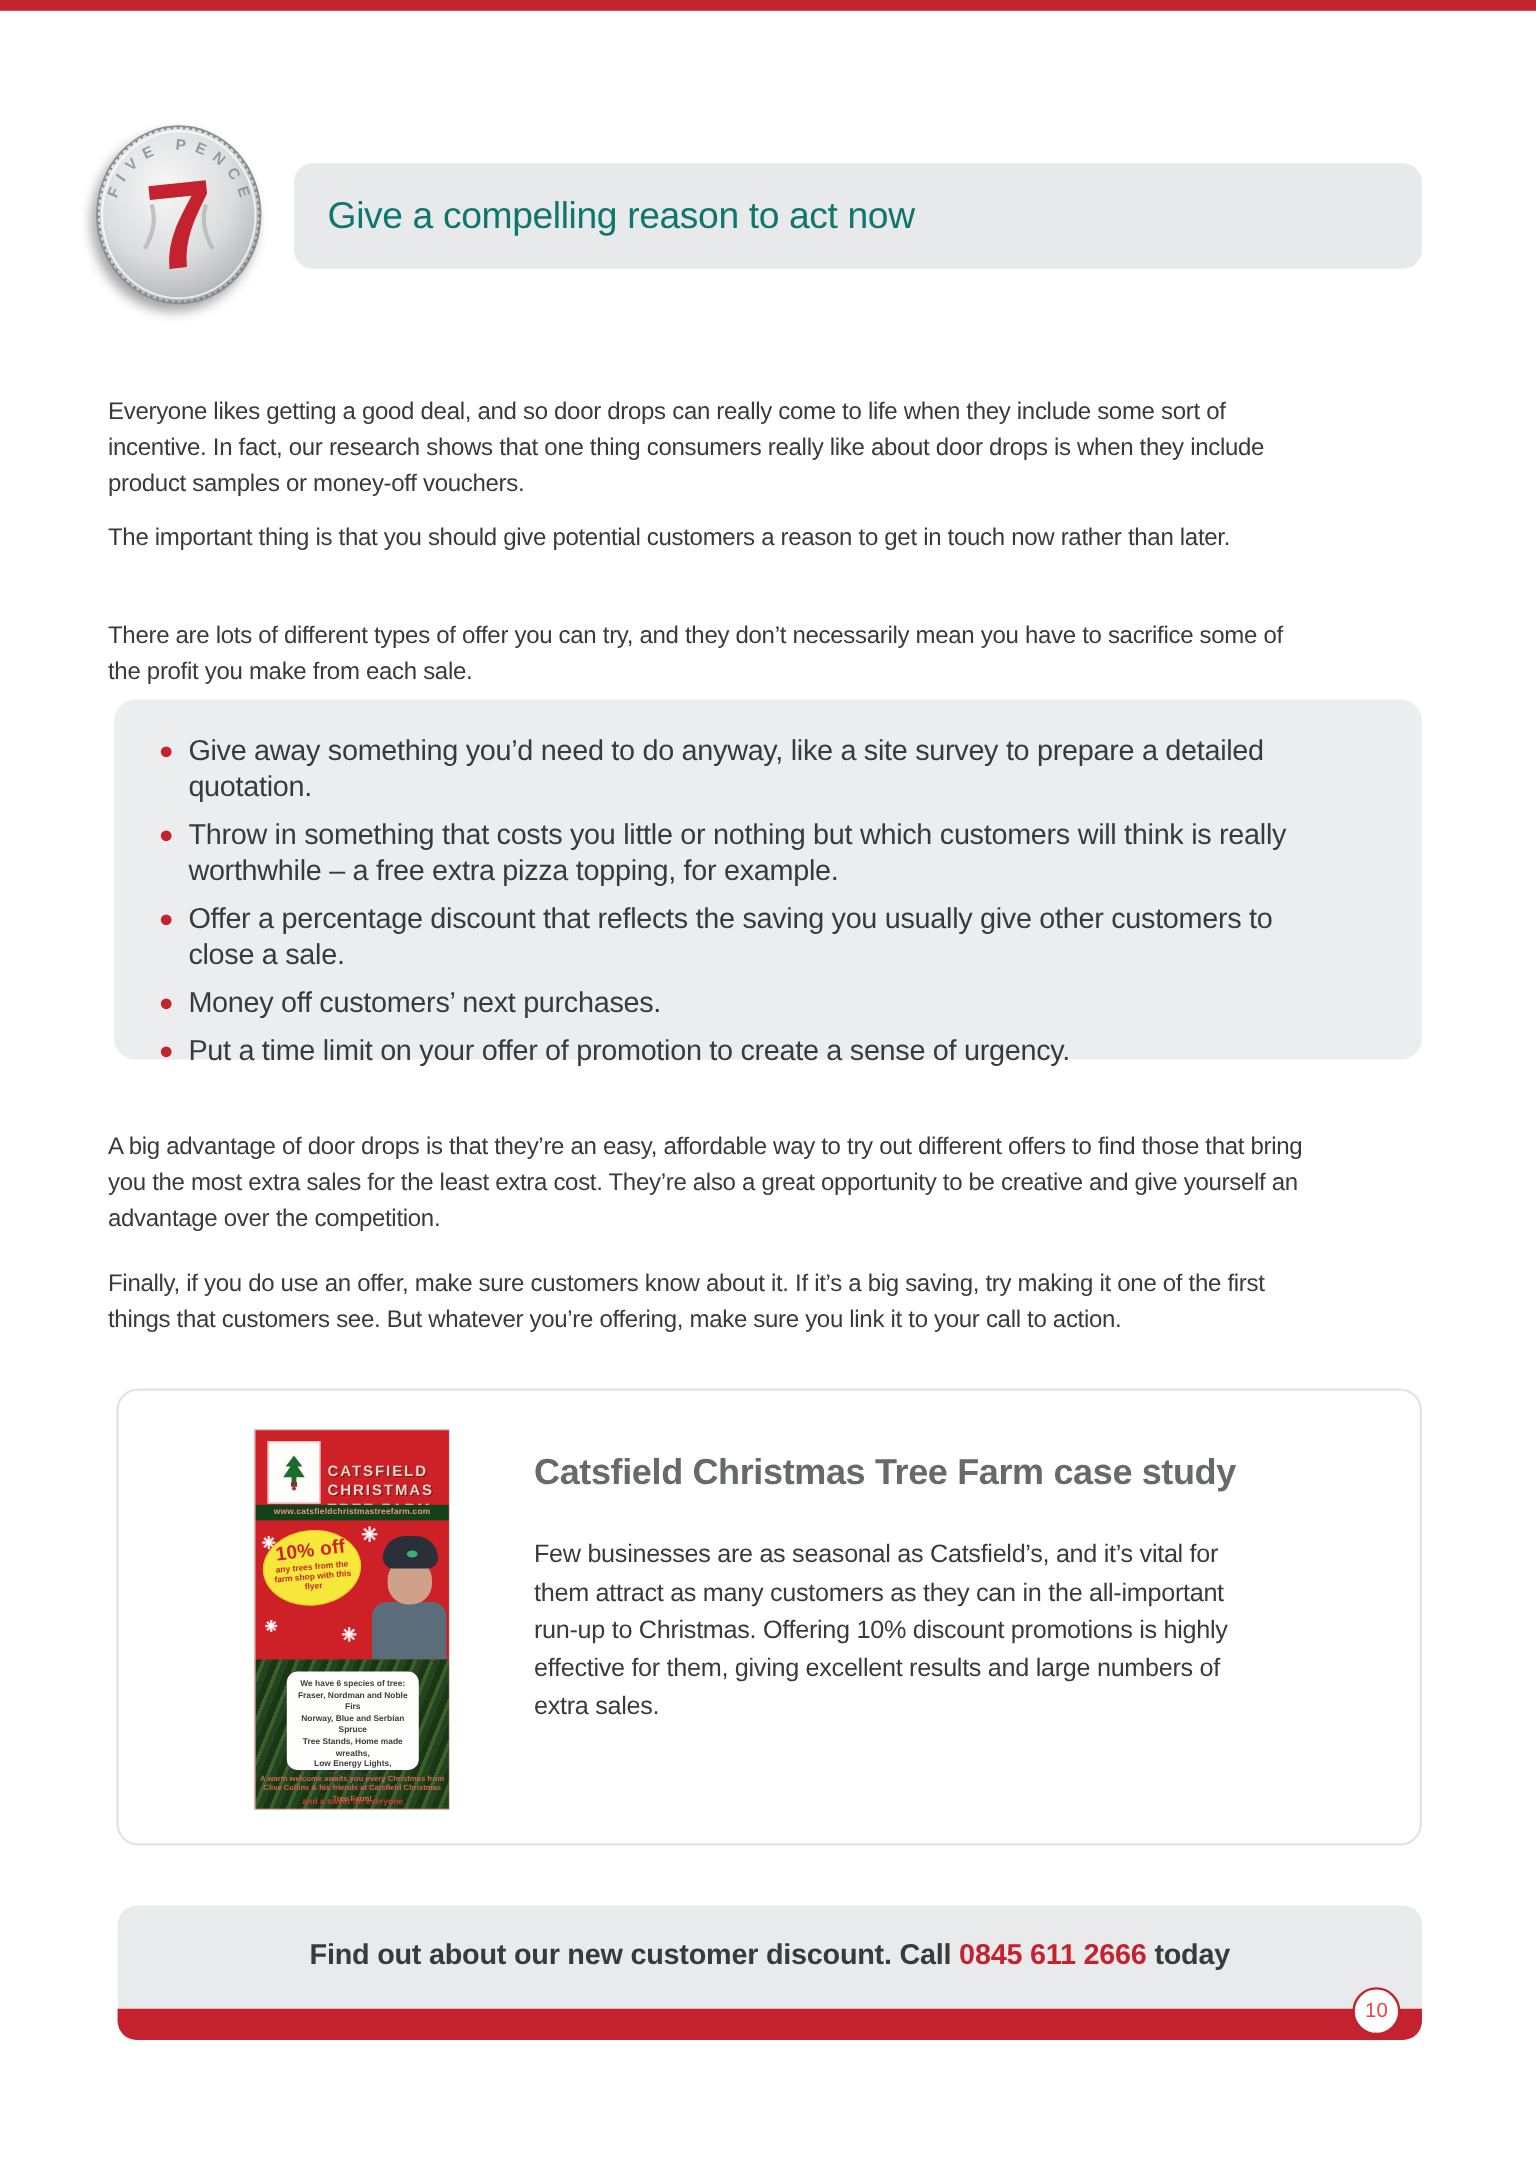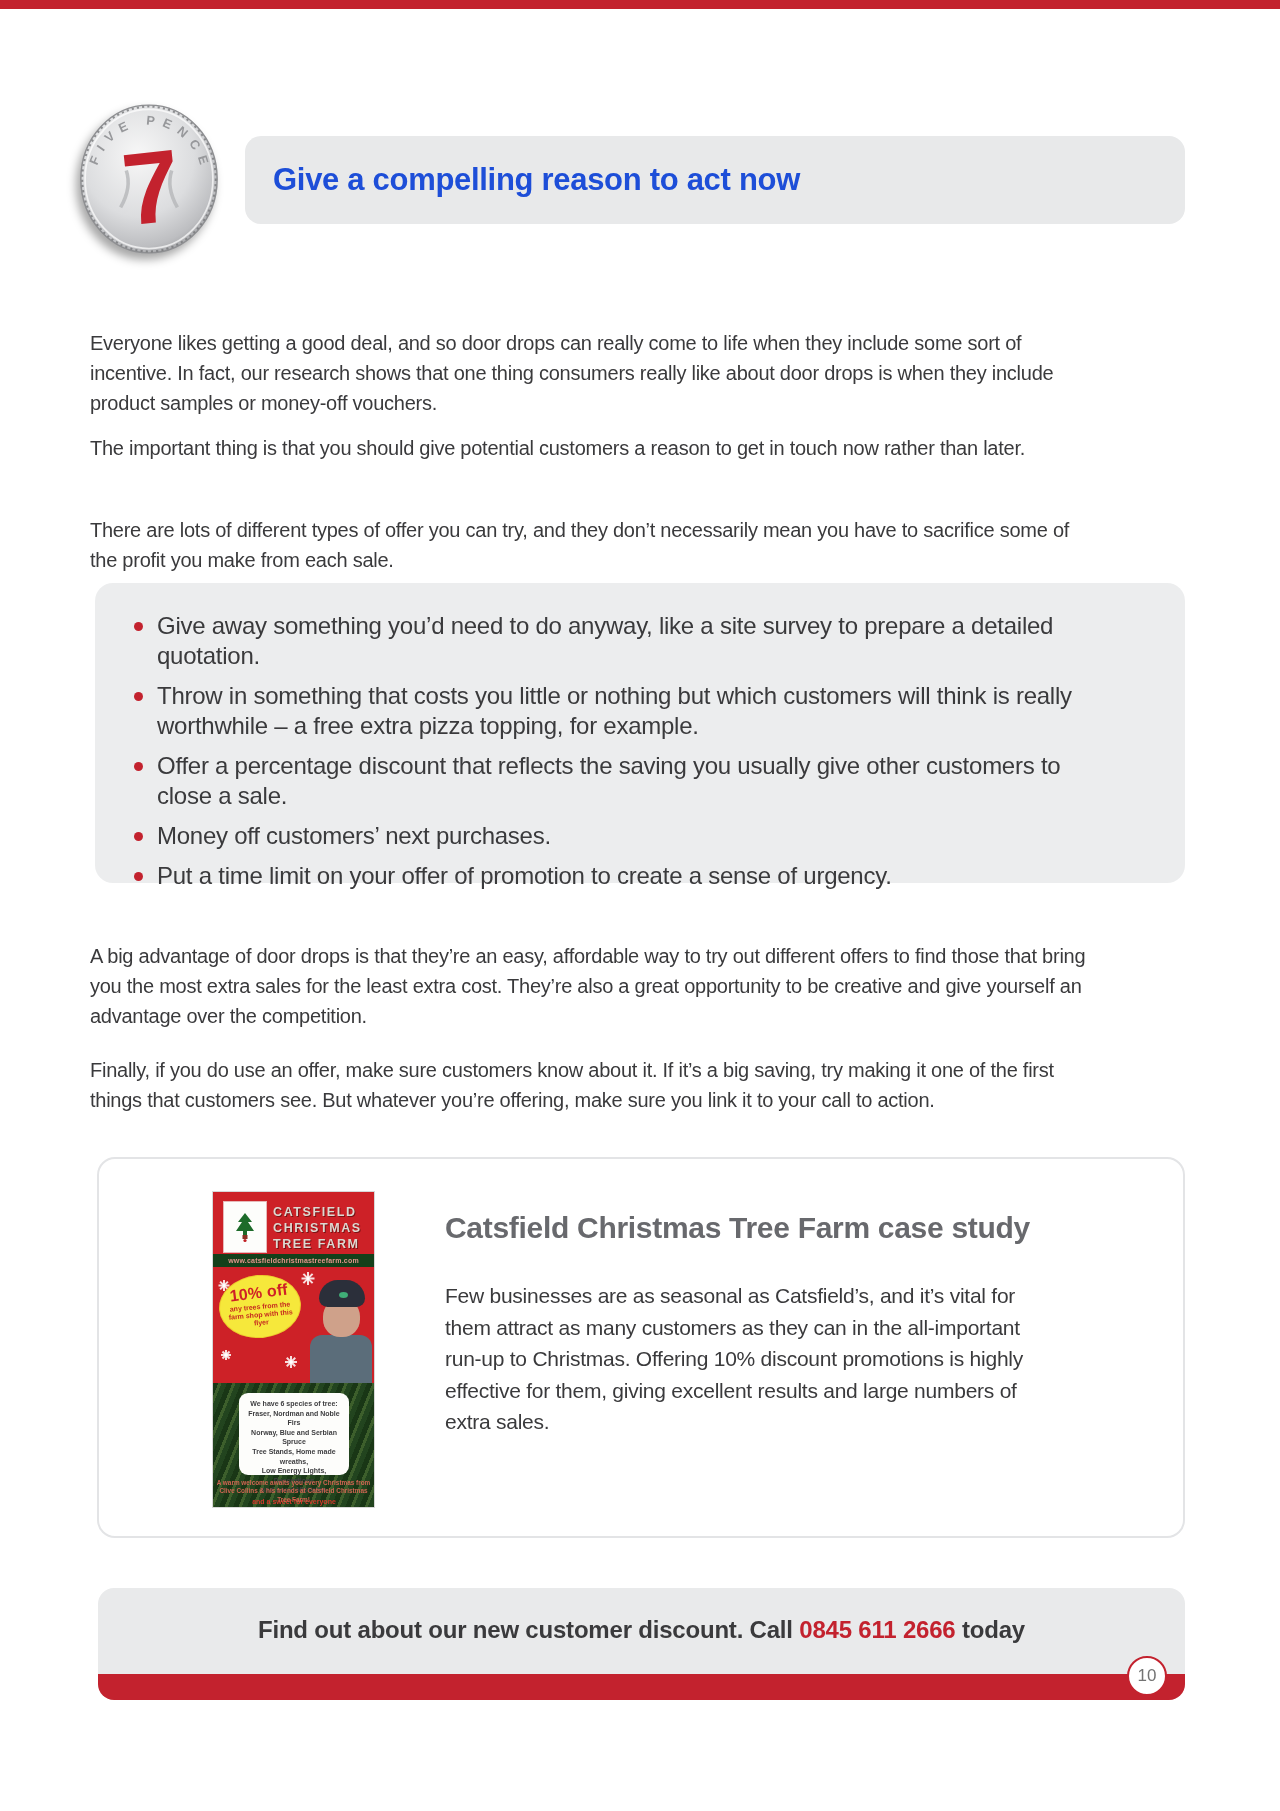--- a/index.html
+++ b/index.html
@@ -14,21 +14,21 @@
   .top-bar { position:absolute; left:0; top:0; width:100%; height:9px; background:var(--red); }
 
   
   .coin { position:absolute; left:78px; top:100px; width:142px; height:158px;
           filter:drop-shadow(-4px 6px 5px rgba(0,0,0,.35)); }
 
   
   .title-box { position:absolute; left:245px; top:136px; width:940px; height:88px;
     background:#e8e9ea; border-radius:16px; display:flex; align-items:center;
     padding-left:28px; box-sizing:border-box; }
-  .title-box h1 { margin:0; font-size:31px; font-weight:bold; color:#1d4ed8; letter-spacing:-0.3px; }
+  .title-box h1 { margin:0; font-size:31px; font-weight:normal; color:#0f766e; letter-spacing:-0.3px; }
 
   
   .para { position:absolute; left:90px; width:1005px; font-size:20px; line-height:30px;
           letter-spacing:-0.25px; color:#3a3a3c; }
   .p1 { top:308px; } .p2 { top:413px; } .p3 { top:495px; }
   .p4 { top:921px; } .p5 { top:1035px; }
 
   
   .offers-box { position:absolute; left:95px; top:583px; width:1090px; height:300px;
     background:#ecedee; border-radius:18px; box-sizing:border-box; padding:28px 40px 0 39px; }
@@ -46,21 +46,21 @@
   .case-body { position:absolute; left:346px; top:100px; width:600px;
     font-size:21px; line-height:31.5px; letter-spacing:-0.25px; color:#3a3a3c; }
 
   
   .flyer { position:absolute; left:113px; top:32px; width:163px; height:317px;
     border:1px solid #d8d8d8; box-sizing:border-box; overflow:hidden; background:#cd2127;
     font-family:"Liberation Sans","DejaVu Sans",sans-serif; }
   .flyer-top { position:absolute; left:0; top:0; width:100%; height:191px; background:#cd2127; }
   .flyer-logo { position:absolute; left:10px; top:9px; width:42px; height:50px;
     background:#fdfdfb; border:1px solid #e6b9b9; display:flex; align-items:center; justify-content:center; }
-  .flyer-brand { position:absolute; left:60px; top:12px; }
+  .flyer-brand { position:absolute; left:60px; top:26px; }
   .flyer-brand div { font-size:12.5px; font-weight:bold; letter-spacing:1.6px; line-height:16px;
     color:#ded8d1; text-shadow:1px 1px 0 rgba(90,15,15,.75); }
   .flyer-url { position:absolute; left:0; top:62px; width:100%; height:13px; background:#14401a;
     display:flex; align-items:center; justify-content:center; }
   .flyer-url span { font-size:7px; font-weight:bold; color:#e2968c; letter-spacing:.2px; }
   .offer-ellipse { position:absolute; left:6px; top:83px; width:82px; height:63px;
     background:#f6e83b; border-radius:50%; transform:rotate(-5deg);
     box-shadow:0 0 0 1px rgba(210,120,0,.25) inset; text-align:center; }
   .offer-badge { margin-top:9px; font-size:16px; font-weight:bold; color:#cf2127;
     letter-spacing:.2px; transform:rotate(-2deg); }
@@ -99,21 +99,21 @@
   .cta-box { position:absolute; left:98px; top:1588px; width:1087px; height:112px;
     background:var(--panel); border-radius:16px; }
   .cta-red { position:absolute; left:0; bottom:0; width:100%; height:26px;
     background:var(--red); border-radius:0 0 16px 16px; }
   .cta-text { position:absolute; left:0; top:28px; width:100%; text-align:center;
     font-size:24px; font-weight:bold; color:#3a3a3c; letter-spacing:-0.2px; }
   .cta-text .phone { color:var(--red); }
   .page-num { position:absolute; right:18px; bottom:4px; width:40px; height:40px;
     border-radius:50%; background:#ffffff; border:2px solid var(--red); box-sizing:border-box;
     display:flex; align-items:center; justify-content:center;
-    font-size:17px; color:#737373; }
+    font-size:17px; color:#ef4444; }
 </style>
 </head>
 <body>
 
 <div class="page">
 
   <div class="top-bar"></div>
 
   <svg class="coin" viewBox="0 0 100 110">
     <defs>

